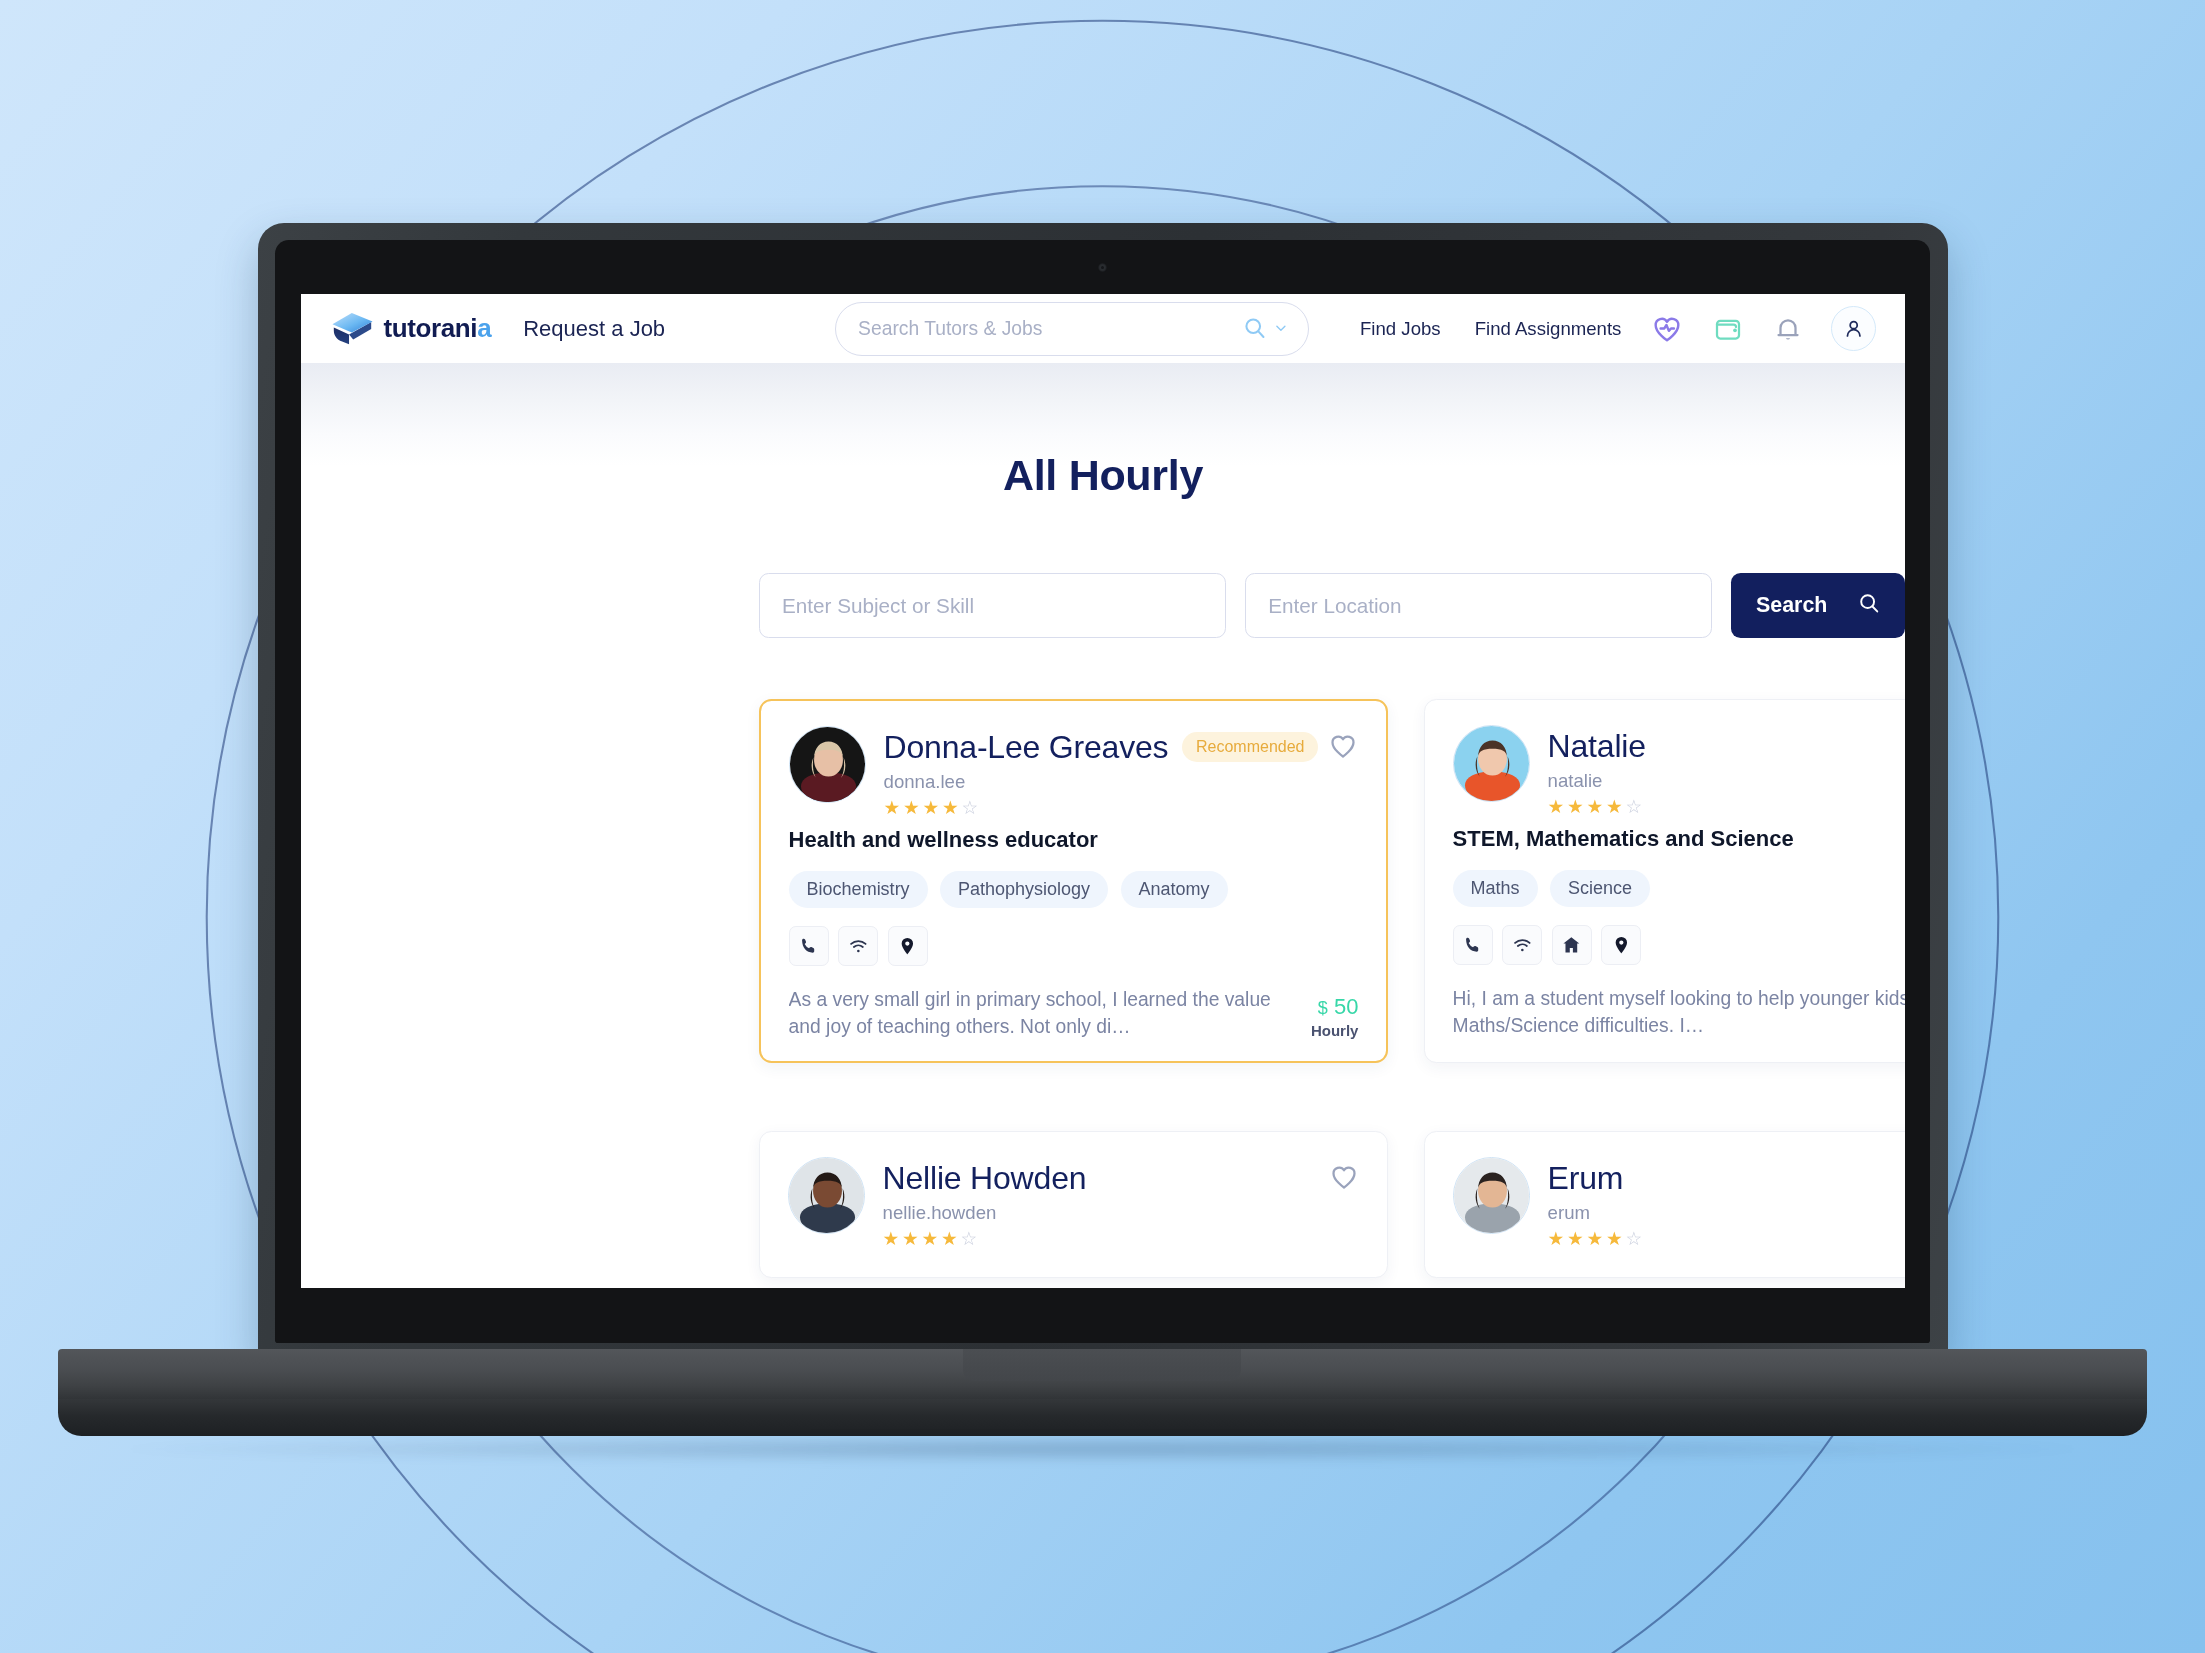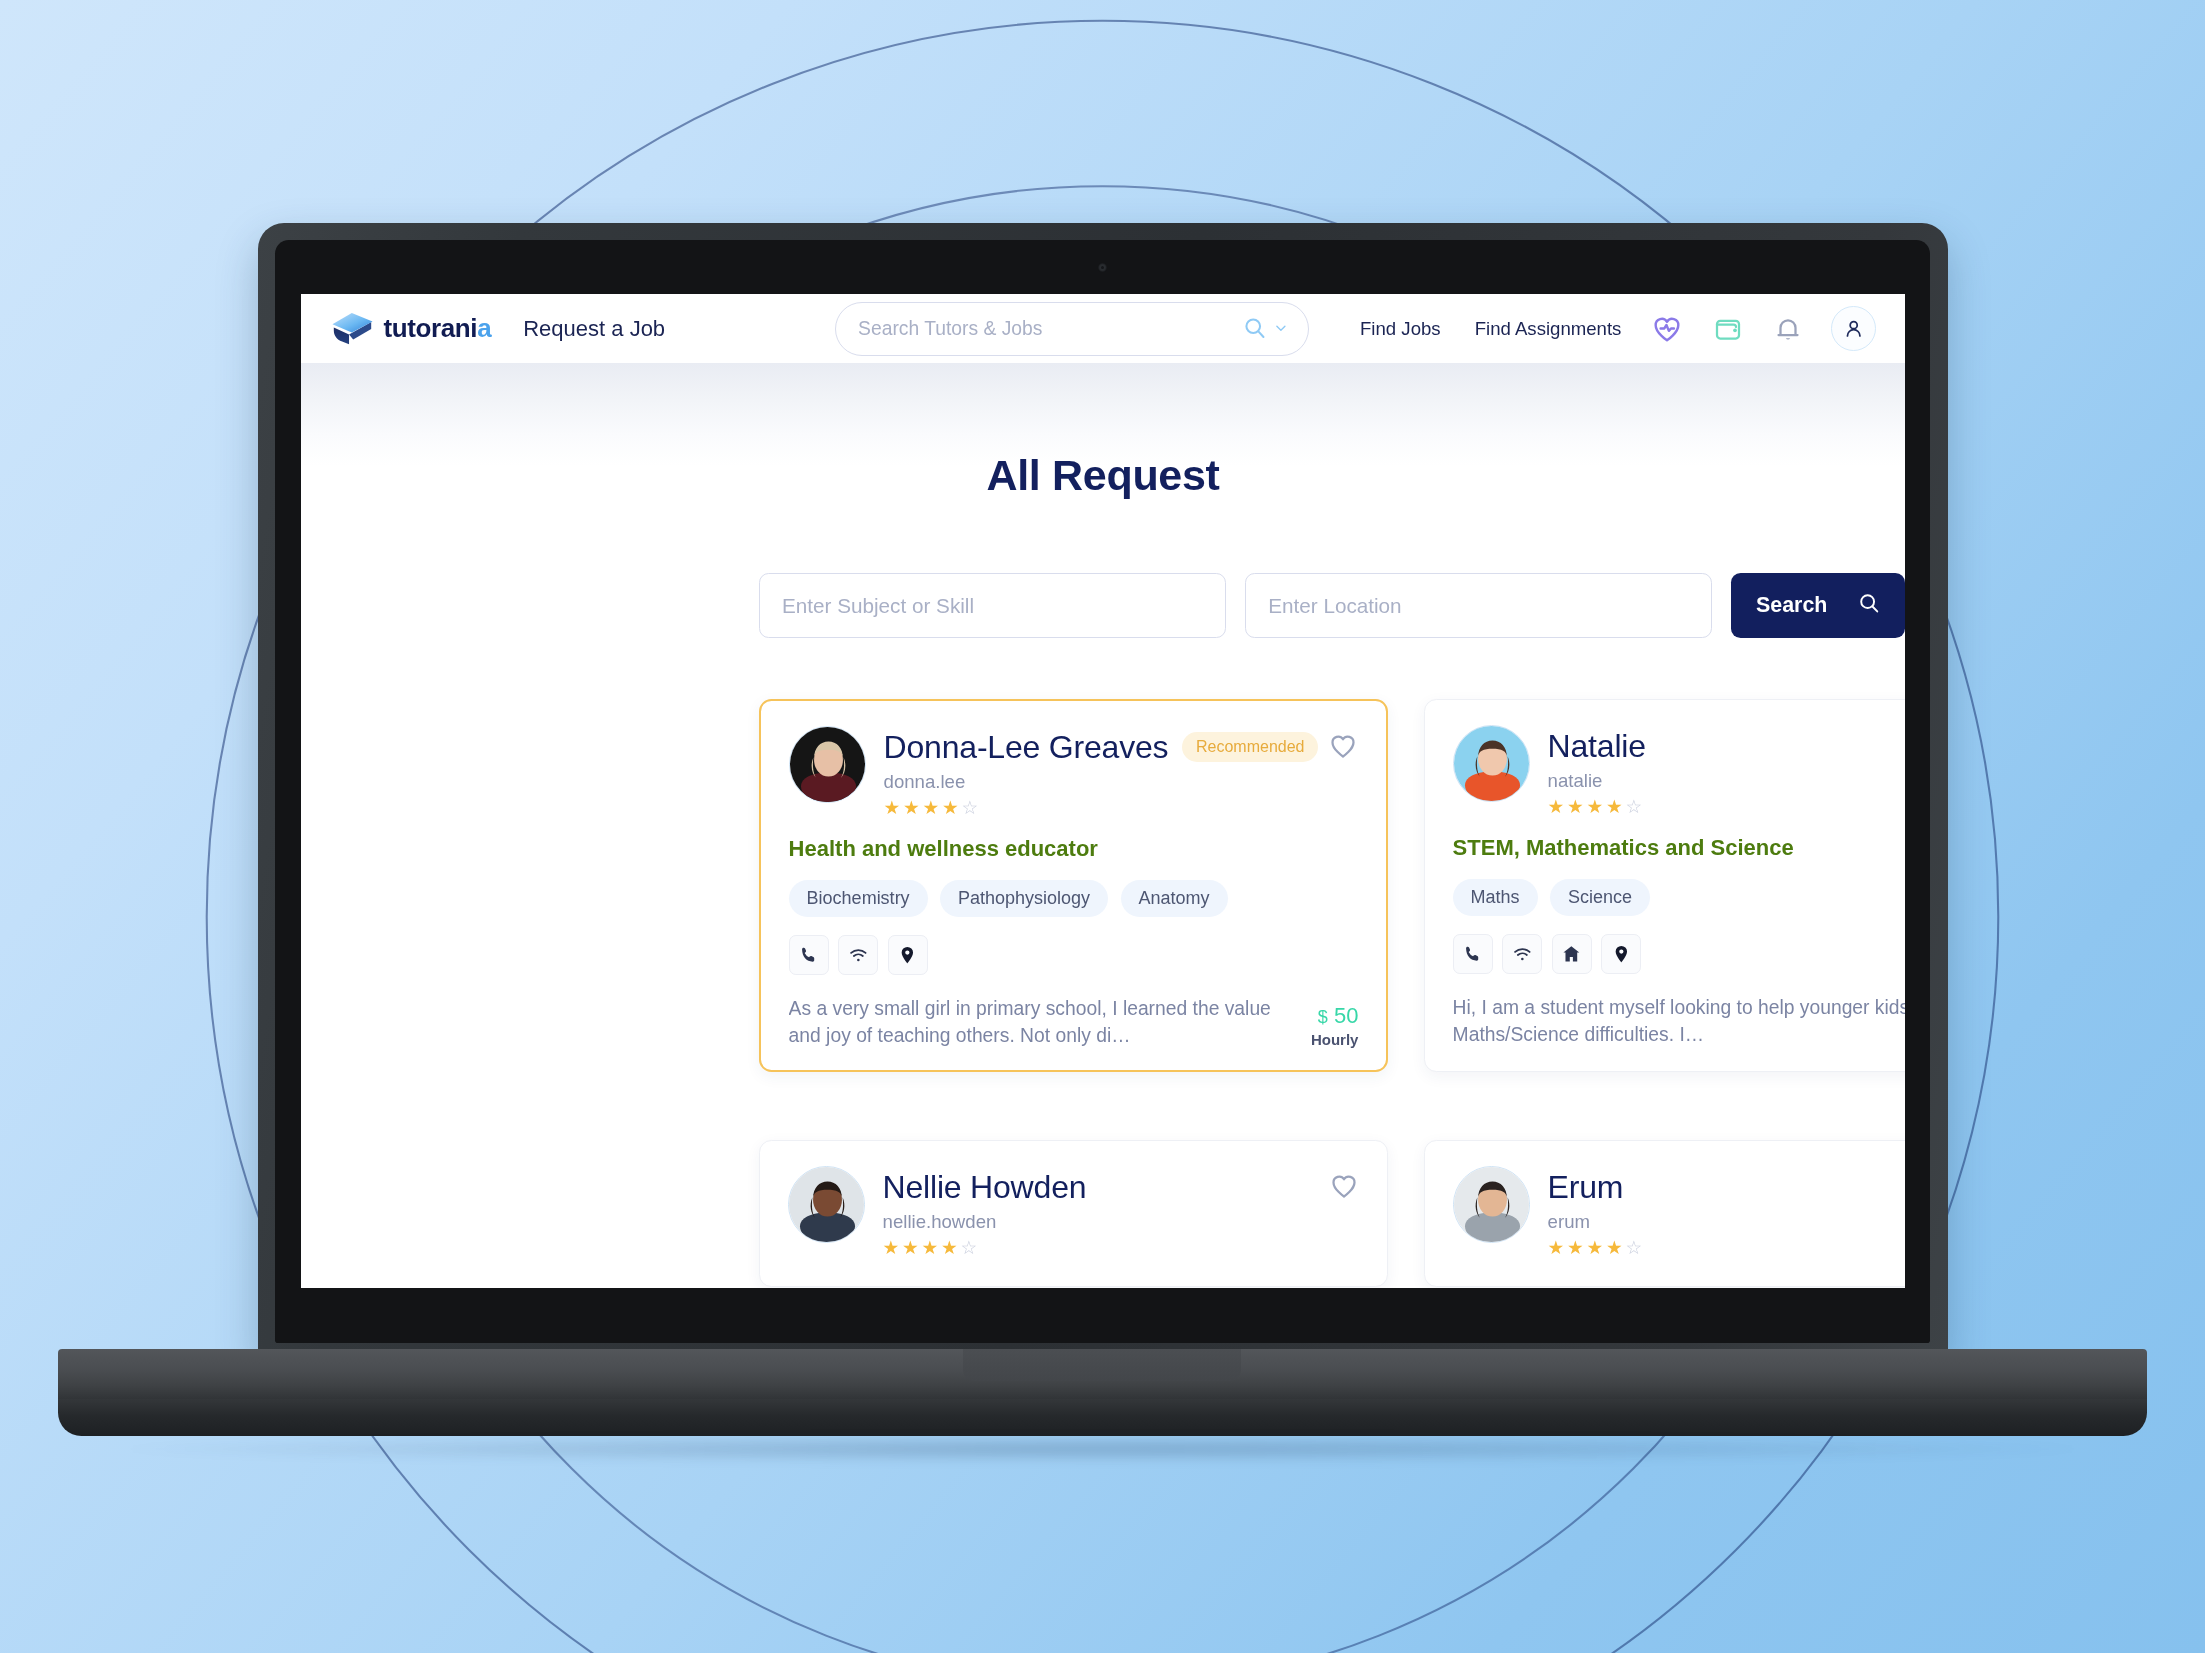--- a/index.html
+++ b/index.html
@@ -173,21 +173,21 @@
   .tname { font-size:32px; font-weight:400; color:#13205e; letter-spacing:-0.2px; white-space:nowrap;}
   .badge {
     background:#fdf3dd; color:#e7ab3c; font-size:16px; border-radius:688px;
     padding:6.2px 13.8px; white-space:nowrap;
   }
   .handle { font-size:18.6px; color:#8a92ad; margin-top:4.8px; }
   .stars { margin-top:4.1px; font-size:18.6px; letter-spacing:2.8px; color:#f6b93b; }
   .stars .off { color:#c9cedd; }
   .heart { position:absolute; right:27.6px; top:30px; cursor:pointer; }
 
-  .headline { font-size:22px; font-weight:700; color:#4d7c0f; margin-top:17px; }
+  .headline { font-size:22px; font-weight:700; color:#0f172a; margin-top:8px; }
 
   .tags { display:flex; gap:12.4px; margin-top:18px; flex-wrap:wrap; }
   .tag {
     background:#eff5fd; color:#4d5672; font-size:18px;
     border-radius:688px; padding:8.3px 18px; white-space:nowrap;
   }
 
   .modes { display:flex; gap:9.6px; margin-top:18px; }
   .mode {
     width:40px; height:40px; border:1.4px solid #eceef4; border-radius:6.9px;
@@ -296,21 +296,21 @@
                 <path d="M5.6 19.4a6.4 6.4 0 0 1 12.8 0"></path>
             </svg>
           </span>
         </div>
       </div>
 
       <div class="hero-fade"></div>
 
       <div class="content">
 
-        <h1 class="page-title">All Request</h1>
+        <h1 class="page-title">All Hourly</h1>
 
         <div class="searchrow">
           <div class="field field-subject">
             <input placeholder="Enter Subject or Skill" style="">
           </div>
           <div class="field field-location">
             <input placeholder="Enter Location" style="">
           </div>
           <button class="search-btn">
             <span>Search</span>

